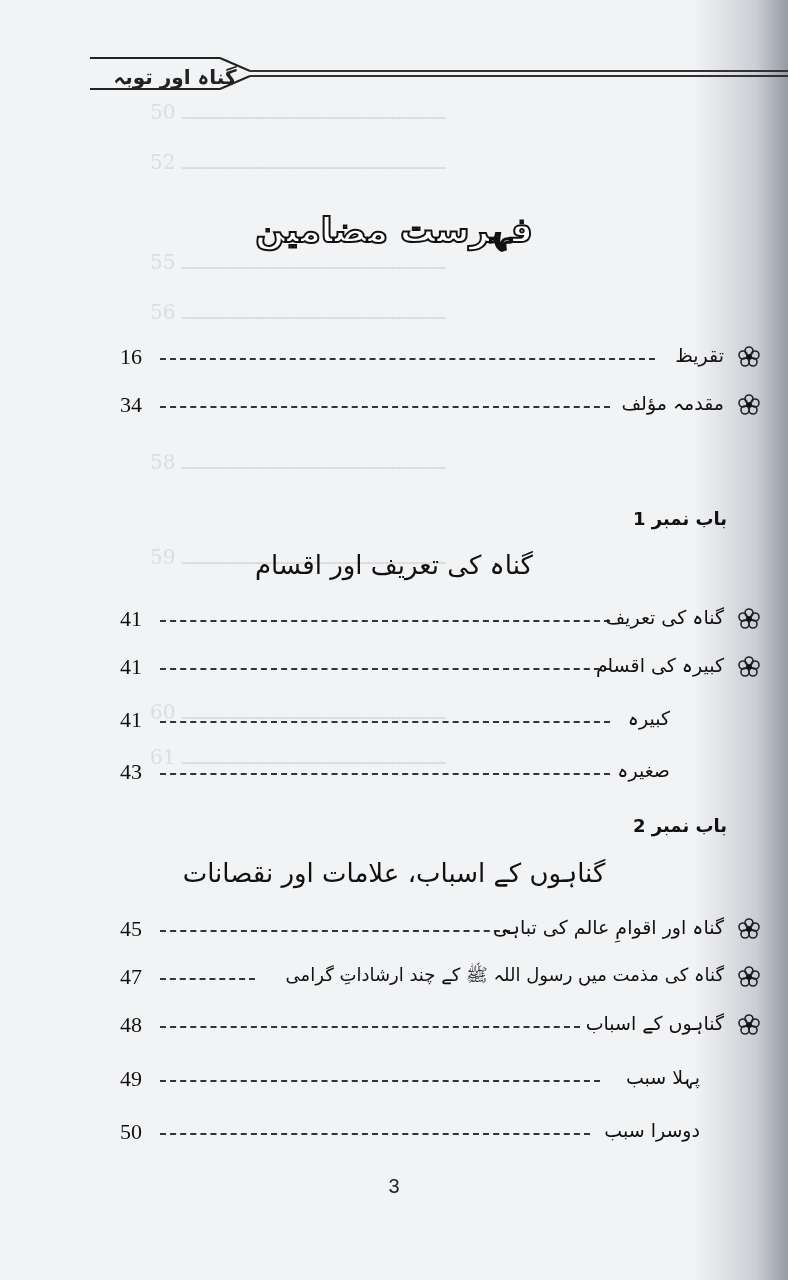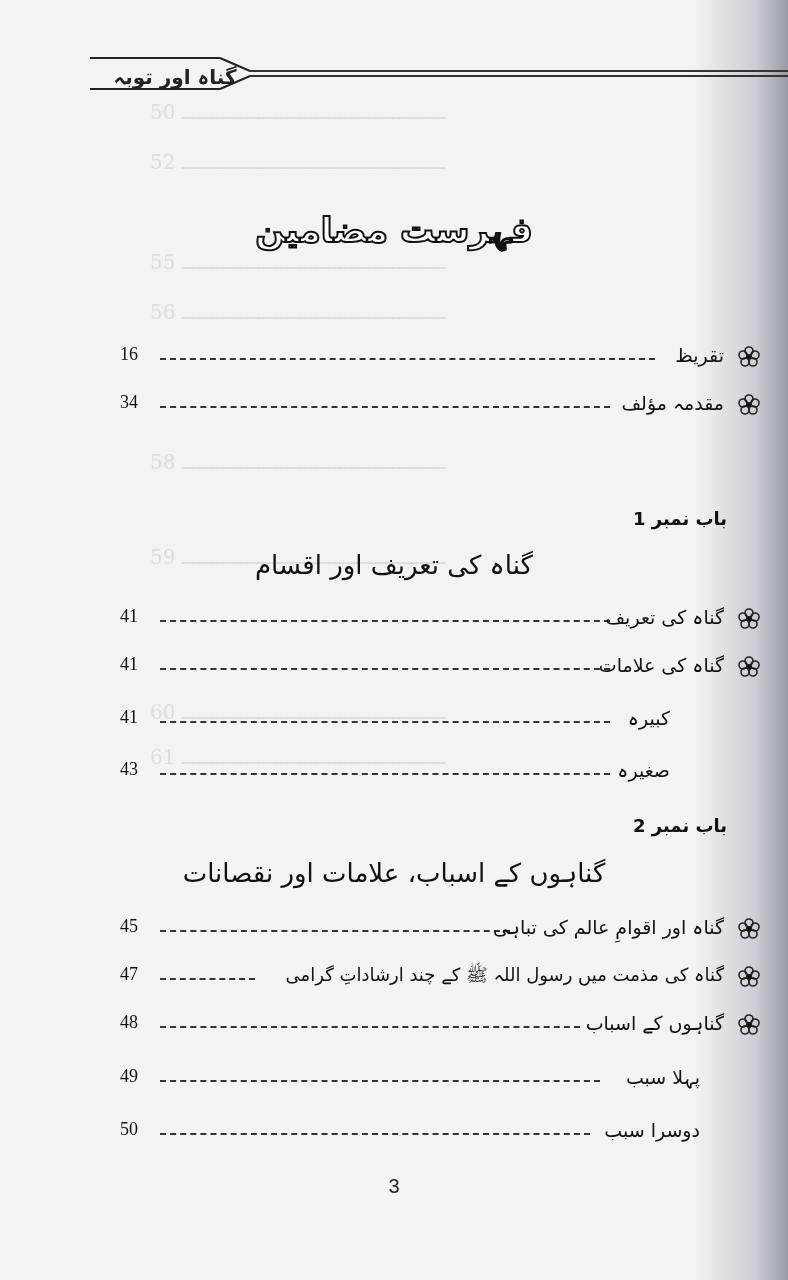--- a/index.html
+++ b/index.html
@@ -27,21 +27,21 @@
   }
 
   .toc-title {
     position: absolute; top: 210px; left: 0; width: 788px; text-align: center;
     direction: rtl; font-family: "DejaVu Sans", sans-serif; font-size: 34px; font-weight: bold;
     color: #fff; -webkit-text-stroke: 2px #111; letter-spacing: 1px;
   }
 
   .row { position: absolute; left: 110px; width: 650px; height: 40px; }
   .row .num {
-    position: absolute; left: 10px; top: 4px; font-family: "Liberation Serif", serif; font-size: 18px; color: #111;
+    position: absolute; left: 10px; top: 4px; font-family: "Liberation Serif", serif; font-size: 22px; color: #111;
   }
   .row .dots {
     position: absolute; top: 18px; left: 50px; border-top: 2px dashed #333; height: 0;
   }
   .row .label {
     position: absolute; top: 4px; direction: rtl; white-space: nowrap;
     font-family: "DejaVu Sans", sans-serif; font-size: 19px; color: #111;
   }
   .row .flower {
     position: absolute; right: 0; top: 6px; width: 22px; height: 22px;
@@ -138,21 +138,21 @@
           <circle cx="15" cy="16" r="4"></circle>
           <circle cx="7" cy="16" r="4"></circle>
           <circle cx="5" cy="9" r="4"></circle>
         </g>
         <circle cx="11" cy="11" r="2.5" fill="#111"></circle>
     </svg>
   </div>
   <div class="row" style="top:650px">
     <span class="num">41</span>
     <span class="dots" style="width:450px"></span>
-    <span class="label" style="right:36px">گناہ کی علامات</span>
+    <span class="label" style="right:36px">کبیرہ کی اقسام</span>
     <svg class="flower" viewBox="0 0 22 22">
       <g fill="none" stroke="#222" stroke-width="1.6">
           <circle cx="11" cy="5" r="4"></circle>
           <circle cx="17" cy="9" r="4"></circle>
           <circle cx="15" cy="16" r="4"></circle>
           <circle cx="7" cy="16" r="4"></circle>
           <circle cx="5" cy="9" r="4"></circle>
         </g>
         <circle cx="11" cy="11" r="2.5" fill="#111"></circle>
     </svg>

